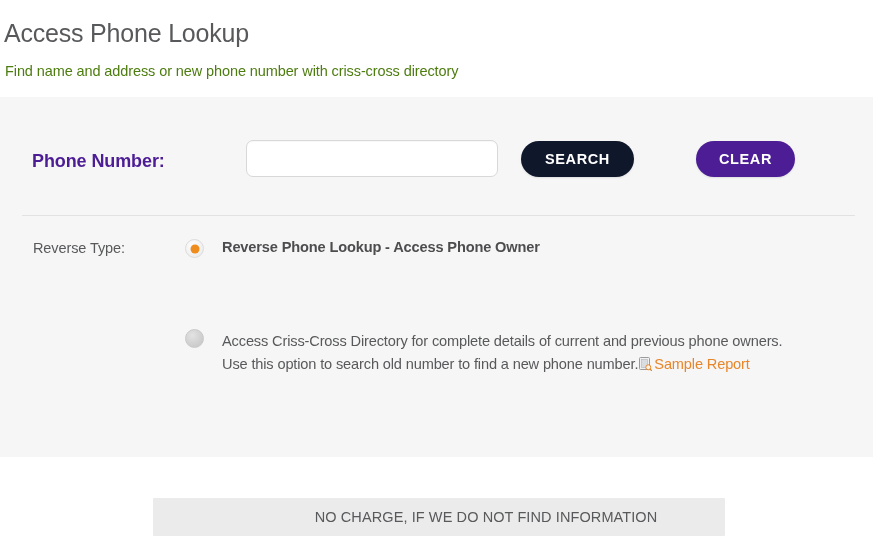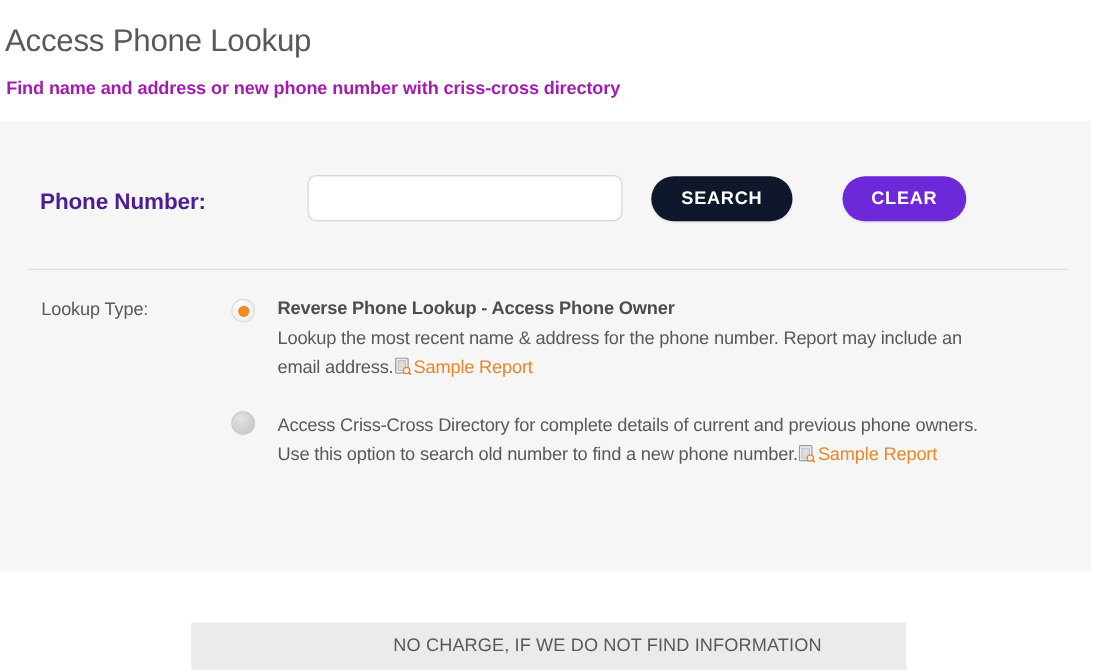--- a/index.html
+++ b/index.html
@@ -24,22 +24,22 @@
     font-weight: 400;
     color: #58595b;
     letter-spacing: -0.2px;
     line-height: 32px;
   }
   #page-subtitle {
     position: absolute;
     left: 5px;
     top: 61px;
     font-size: 14.5px;
-    font-weight: 700;
-    color: #a21caf;
+    font-weight: 400;
+    color: #4d7c0f;
     letter-spacing: -0.1px;
     line-height: 20px;
   }
 
   
   #form-panel {
     position: absolute;
     left: 0px;
     top: 97px;
     width: 873px;
@@ -97,23 +97,23 @@
     text-align: center;
     line-height: 36px;
   }
   #search-button {
     left: 521px;
     width: 113px;
     background: #0f172a;
     box-shadow: 0 1px 2px rgba(0,0,0,0.10);
   }
   #clear-button {
-    left: 674px;
+    left: 696px;
     width: 99px;
-    background: #6d28d9;
+    background: #4c1d95;
     box-shadow: 0 1px 2px rgba(0,0,0,0.10);
   }
 
   
   #panel-divider {
     position: absolute;
     left: 22px;
     top: 118px;
     width: 833px;
     height: 1px;
@@ -239,34 +239,26 @@
 
     <input id="phone-number-input" type="text" placeholder="" style="">
 
     <button id="search-button" class="pill-btn">SEARCH</button>
 
     <button id="clear-button" class="pill-btn">CLEAR</button>
   </div>
 
   <div id="panel-divider"></div>
 
-  <label id="service-type-label">Lookup Type:</label>
+  <label id="service-type-label">Reverse Type:</label>
 
   <div id="service-option-0" class="service-option">
     <span class="radio radio-on"></span>
     <div class="option-body">
       <div class="option-title">Reverse Phone Lookup - Access Phone Owner</div>
-      <div class="option-desc">
-        <span>Lookup the most recent name &amp; address for the phone number. Report may include an email address.</span><span class="doc-icon"><svg viewBox="0 0 13 14" width="13" height="14" xmlns="http://www.w3.org/2000/svg">
-              <rect x="0.5" y="0.5" width="10" height="12" rx="1" fill="#f0f0f0" stroke="#9b9b9b" stroke-width="1"></rect>
-              <rect x="2.5" y="2.5" width="6" height="8" fill="#d9dde2" stroke="#b0b4b9" stroke-width="0.6"></rect>
-              <circle cx="9.3" cy="10.3" r="2.5" fill="#f7f2ea" stroke="#e8862a" stroke-width="1"></circle>
-              <line x1="11.1" y1="12.1" x2="12.6" y2="13.6" stroke="#e8862a" stroke-width="1.3" stroke-linecap="round"></line>
-            </svg></span><a class="sample-link" href="#">Sample Report</a>
-      </div>
     </div>
   </div>
 
   <div id="service-option-1" class="service-option">
     <span class="radio radio-off"></span>
     <div class="option-body">
       <div class="option-desc">
         <span>Access Criss-Cross Directory for complete details of current and previous phone owners. Use this option to search old number to find a new phone number.</span><span class="doc-icon"><svg viewBox="0 0 13 14" width="13" height="14" xmlns="http://www.w3.org/2000/svg">
               <rect x="0.5" y="0.5" width="10" height="12" rx="1" fill="#f0f0f0" stroke="#9b9b9b" stroke-width="1"></rect>
               <rect x="2.5" y="2.5" width="6" height="8" fill="#d9dde2" stroke="#b0b4b9" stroke-width="0.6"></rect>

